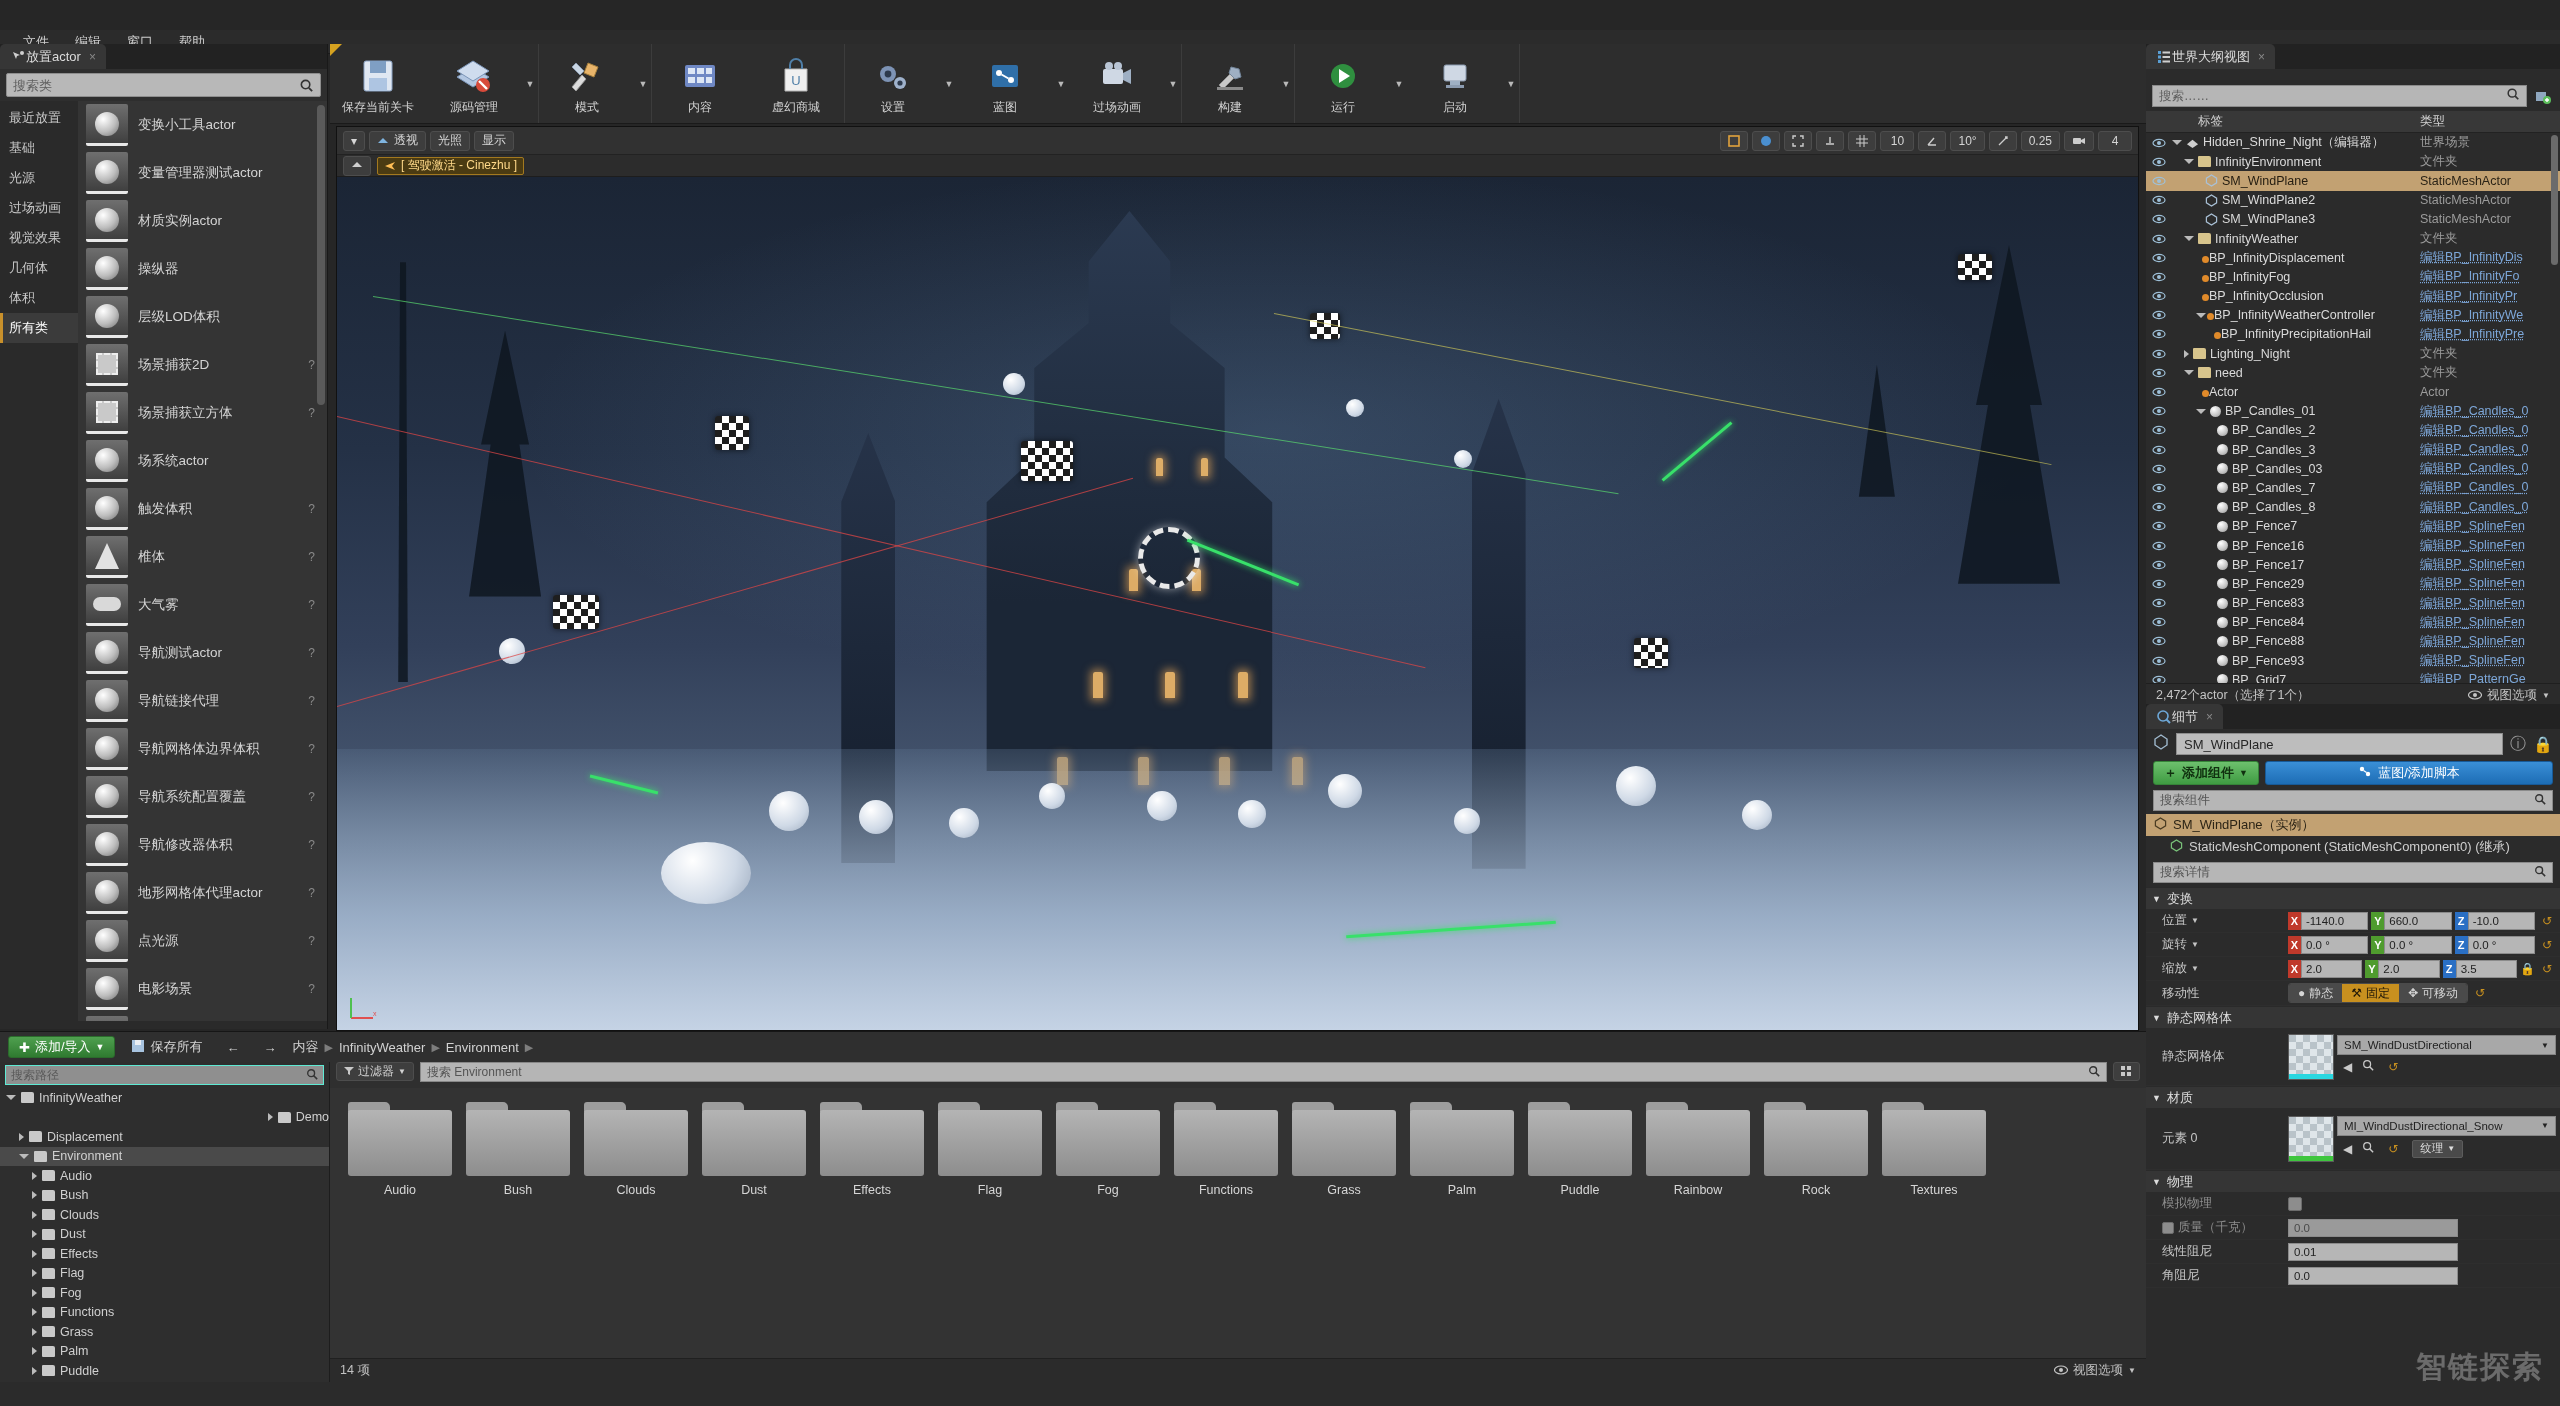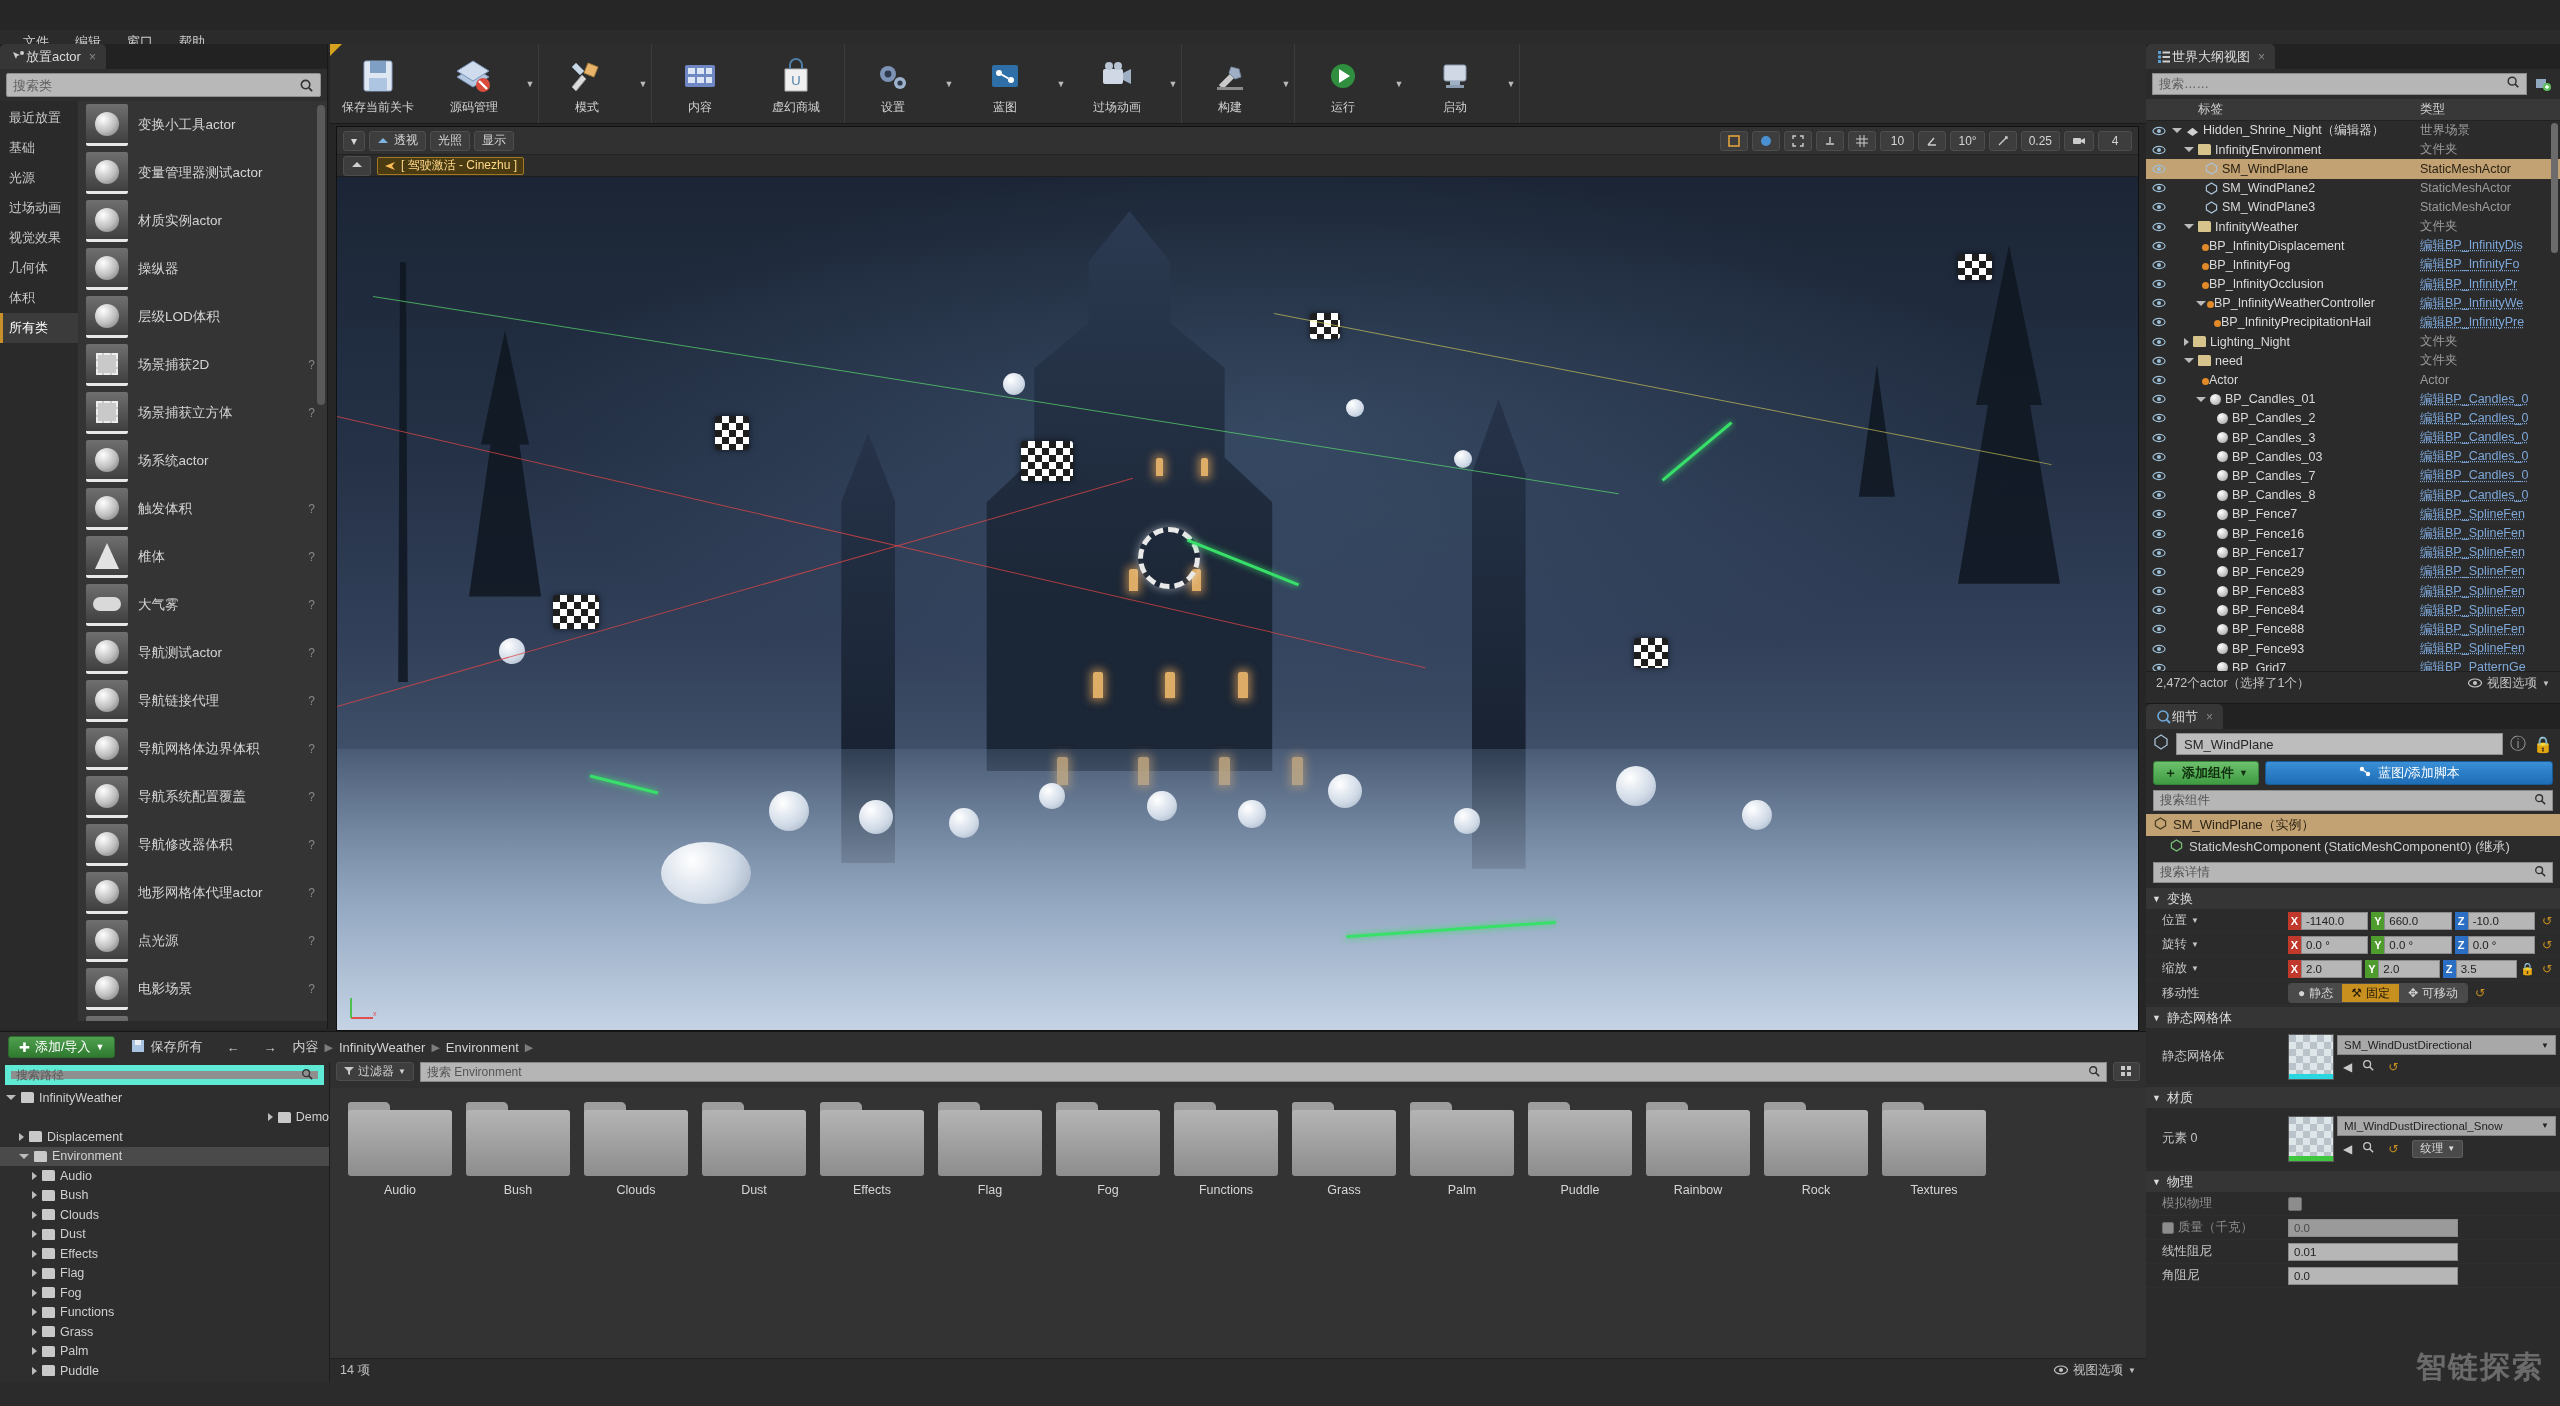--- a/index.html
+++ b/index.html
@@ -195,21 +195,21 @@
     background: linear-gradient(#4fa04f,#2f7a30); border:1px solid #2b6b2c; border-radius:3px;
     color:#fff; font-size:13px;
   }
   .cb-btn { display:flex; align-items:center; gap:5px; height:22px; padding:0 8px;
             font-size:13px; color:#d5d5d5; border-radius:3px; }
   .crumb { display:flex; align-items:center; gap:6px; font-size:13px; color:#d2d2d2; }
   .crumb .sep { color:#7d7d7d; font-size:11px; }
   .cb-body { display:flex; height: 320px; }
   .cb-tree { width: 330px; background:#2e2e2e; border-right:1px solid #1d1d1d; }
   .cb-tree-search { padding:3px 5px; }
-  .tsearch { height:20px; background:#8f8f8f; border:6px solid #5eead4; display:flex; align-items:center;
+  .tsearch { height:20px; background:#8f8f8f; border:1px solid #5eead4; display:flex; align-items:center;
              padding:0 5px; font-size:12px; color:#2e2e2e; }
   .tnode { height:19.5px; display:flex; align-items:center; gap:5px; font-size:12.5px; color:#d0d0d0; }
   .tnode.sel { background:#4a4a4a; }
   .folder-ico { width:13px;height:11px; background:#c9c9c9; border-radius:1px 2px 1px 1px; flex:none;}
   .tri { width:0;height:0;border-left:5px solid #bbb;border-top:4px solid transparent;border-bottom:4px solid transparent;}
   .tri.open { border-left:5px solid transparent; border-right:5px solid transparent; border-top:5px solid #bbb; border-bottom:none;}
   .cb-main { flex:1; background:#333; position:relative; }
   .cb-filterrow { height:26px; display:flex; gap:6px; padding:0 6px; background:#2f2f2f;}
   .filter-btn { display:flex; align-items:center; gap:4px; height:19px; padding:0 7px;
                 background:#3e3e3e; border:1px solid #4d4d4d; border-radius:3px; font-size:12px; color:#d2d2d2; }
@@ -230,21 +230,21 @@
   }
   .asset .aname { text-align:center; font-size:12.5px; color:#d6d6d6; margin-top:7px; }
   .cb-status { position:absolute; left:0; bottom:0; width:100%; height:24px;
                display:flex; align-items:center; padding:0 10px; background:#2b2b2b;
                border-top:1px solid #202020; font-size:12.5px; color:#c2c2c2; }
   .cb-status .vopt { margin-left:auto; display:flex; align-items:center; gap:5px; }
 
   
   .right-col { position:absolute; left:2146px; top:44px; width: 414px; height: 1362px; background:#2b2b2b; }
   .outliner { height: 660px; background:#2b2b2b; border-bottom:1px solid #191919; }
-  .ol-search { display:flex; align-items:center; gap:5px; padding: 4px 6px; }
+  .ol-search { display:flex; align-items:flex-end; gap:5px; padding: 4px 6px; margin-top: 12px; }
   .ol-searchbox { flex:1; height:22px; background:#b6b6b6; border:1px solid #8b8b8b;
                   display:flex; align-items:center; padding:0 6px; }
   .ol-searchbox input { flex:1; background:transparent;border:none;outline:none;font-size:12.5px;color:#333;font-family:inherit;}
   .ol-searchbox input::placeholder{color:#5d5d5d;}
   .plus-btn { width:22px;height:20px;display:flex;align-items:center;justify-content:center; }
   .ol-head { display:flex; height:22px; background:#383838; border-bottom:1px solid #222;
              font-size:12.5px; color:#cfcfcf; align-items:center; }
   .ol-head .c1 { width: 48px; }
   .ol-head .c2 { flex:1; padding-left:4px; }
   .ol-head .c3 { width: 140px; }

